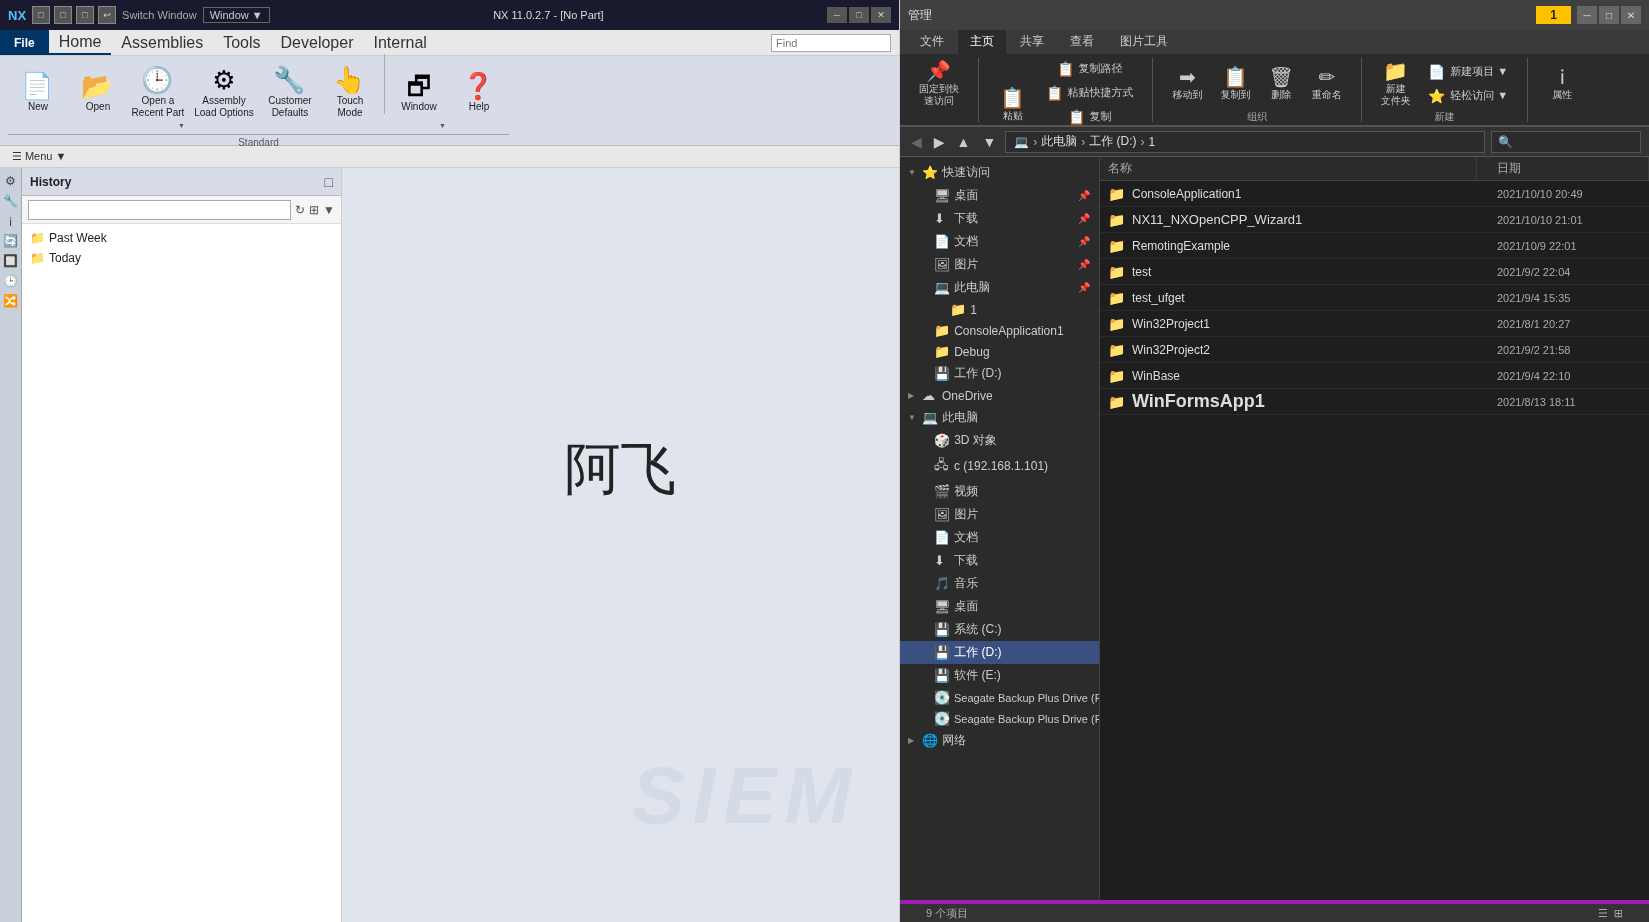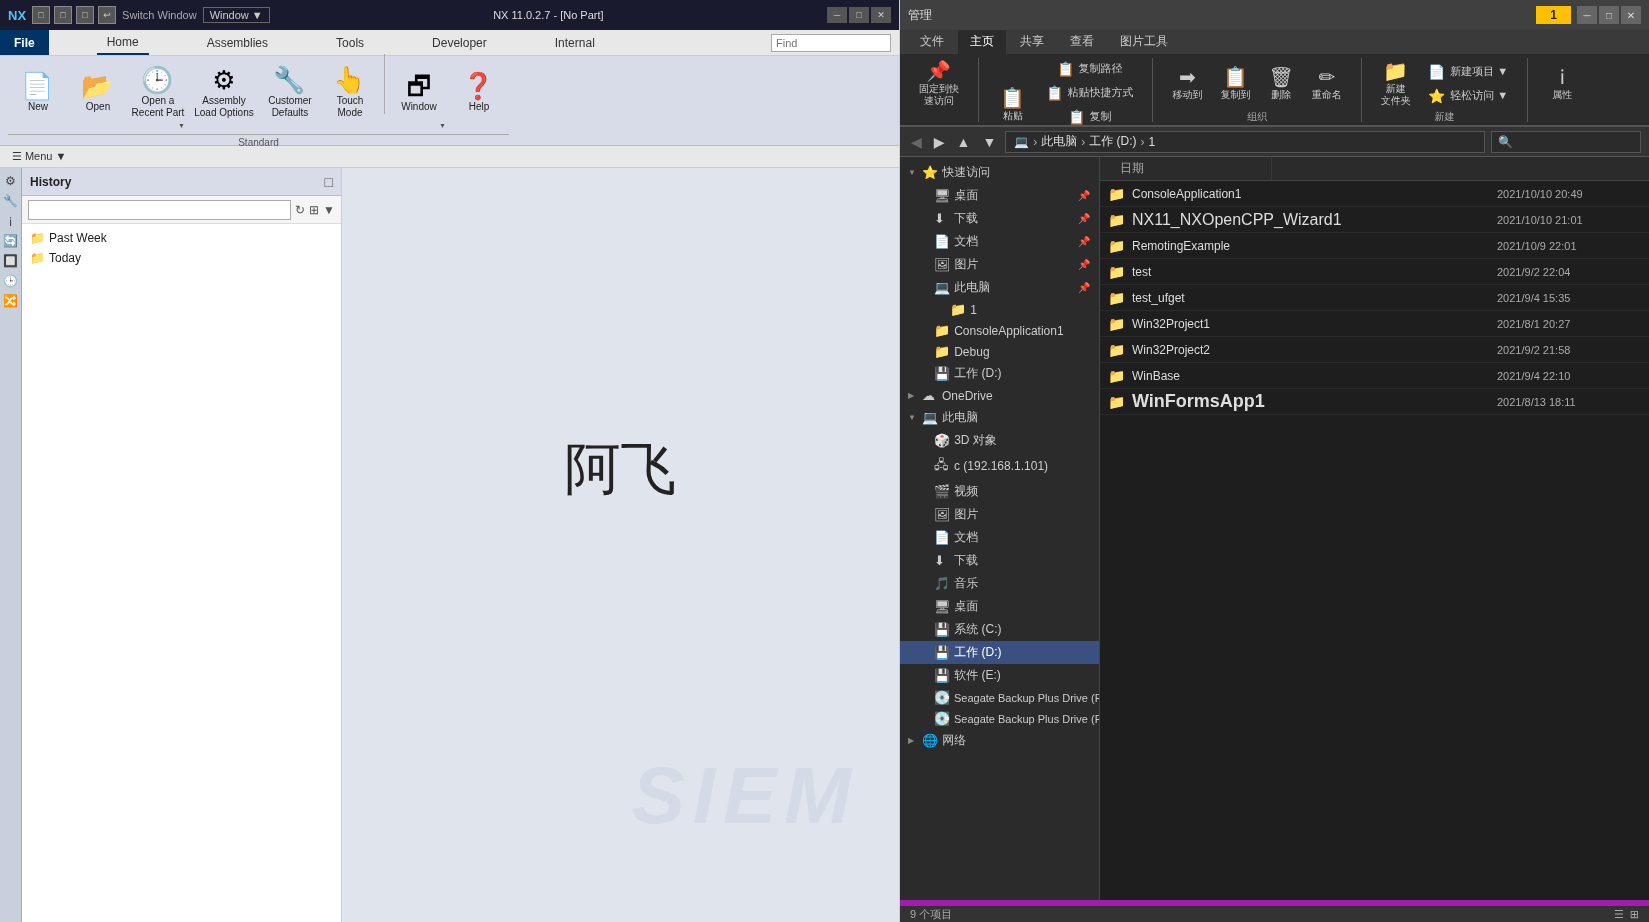--- a/index.html
+++ b/index.html
@@ -34,37 +34,35 @@
     .nx-titlebar-right { display: flex; gap: 2px; }
     .win-btn { width: 20px; height: 16px; background: #555; display: flex; align-items: center; justify-content: center; font-size: 9px; color: #ccc; cursor: pointer; border: none; }
 
     
     .nx-menubar {
       height: 26px;
       background: #e8e8e8;
       display: flex;
       align-items: stretch;
       border-bottom: 1px solid #ccc;
-      gap: 32px;
     }
     .nx-menu-file {
       background: #003366;
       color: white;
       padding: 0 14px;
       display: flex; align-items: center;
       font-size: 12px; font-weight: bold;
       cursor: pointer;
     }
     .nx-menu-item {
       padding: 0 10px;
       display: flex; align-items: center;
-      font-size: 12px;
+      font-size: 16px;
       cursor: pointer;
       color: #333;
-      margin-left: 16px;
     }
     .nx-menu-item.active { border-bottom: 2px solid #003366; }
     .nx-menu-right { margin-left: auto; display: flex; align-items: center; padding-right: 8px; }
     .nx-find-input { width: 120px; height: 18px; border: 1px solid #aaa; font-size: 11px; padding: 0 4px; }
 
     
     .nx-toolbar {
       height: 90px;
       background: #d8dce8;
       display: flex;
@@ -423,24 +421,24 @@
 
     
     ::-webkit-scrollbar { width: 8px; height: 8px; }
     ::-webkit-scrollbar-track { background: #2b2b2b; }
     ::-webkit-scrollbar-thumb { background: #555; border-radius: 4px; }
 
     
     .exp-statusbar {
       height: 22px;
       background: #333;
-      border-top: 6px solid #a21caf;
-      display: flex;
-      align-items: center;
-      padding: 0 10px;
+      border-top: 4px solid #a21caf;
+      display: flex;
+      align-items: center;
+      padding: 0 26px;
       font-size: 11px;
       color: #aaa;
     }
   </style>
 </head>
 <body>
 
 <div id="nx-panel">
 
   <div class="nx-titlebar">
@@ -842,35 +840,36 @@
 
       <div class="tree-item">
         <span class="tree-arrow">▶</span>
         <span class="tree-item-icon">🌐</span>
         <span class="tree-item-label">网络</span>
       </div>
     </div>
 
     <div class="exp-filelist">
       <div class="filelist-header">
+        <div class="filelist-col col-name">名称</div>
         <div class="filelist-col col-date">日期</div>
       </div>
 
       <div id="filelist-rows">
           <div class="file-row">
       <div class="file-cell file-cell-name">
         <span class="file-icon">📁</span>
         <span style="font-size:12px;color:#ddd;">ConsoleApplication1</span>
       </div>
       <div class="file-cell file-cell-date">2021/10/10 20:49</div>
     </div>
           <div class="file-row">
       <div class="file-cell file-cell-name">
         <span class="file-icon">📁</span>
-        <span style="font-size:16px;color:#ddd;">NX11_NXOpenCPP_Wizard1</span>
+        <span style="font-size:13px;color:#ddd;">NX11_NXOpenCPP_Wizard1</span>
       </div>
       <div class="file-cell file-cell-date">2021/10/10 21:01</div>
     </div>
           <div class="file-row">
       <div class="file-cell file-cell-name">
         <span class="file-icon">📁</span>
         <span style="font-size:12px;color:#ddd;">RemotingExample</span>
       </div>
       <div class="file-cell file-cell-date">2021/10/9 22:01</div>
     </div>

